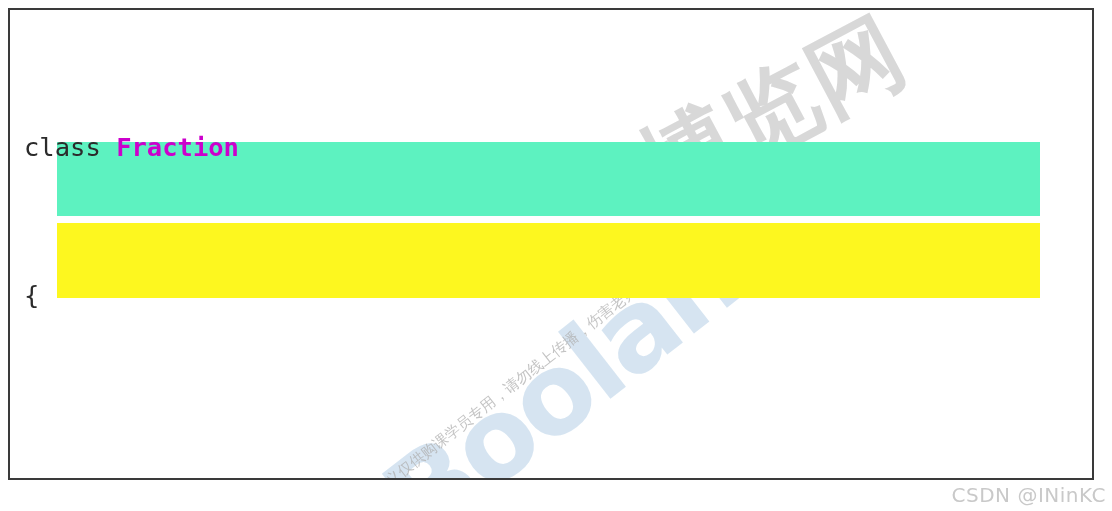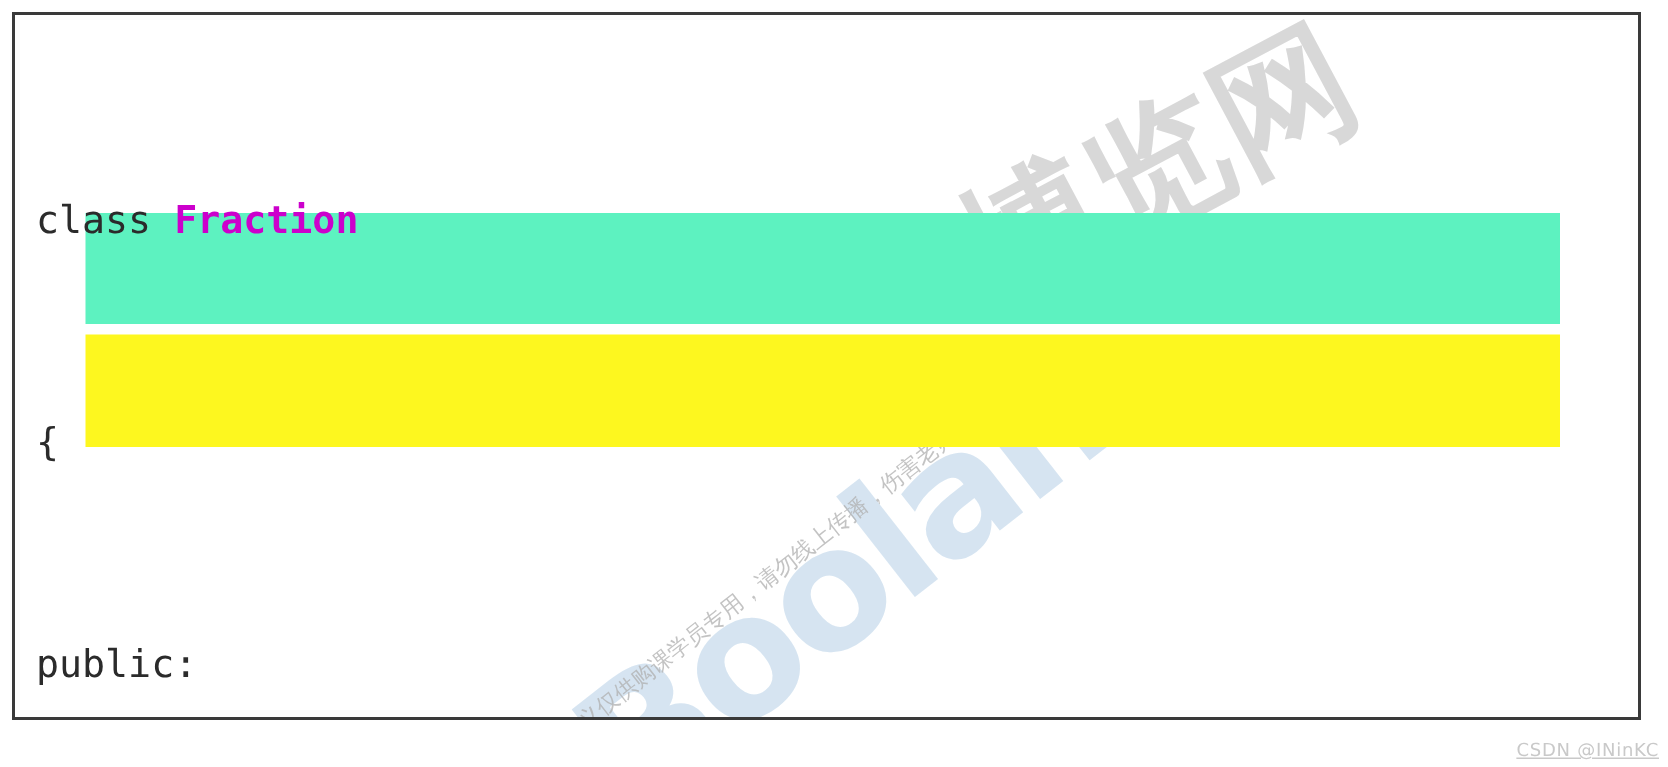--- a/index.html
+++ b/index.html
@@ -117,26 +117,25 @@
   
   .t-plain   { color: #2b2b2b; }
   .t-class   { color: #cc00cc; font-weight: bold; text-align: right; }
 
   
   #csdn-watermark {
     position: absolute;
     right: 6px;
     bottom: 4px;
     font-family: "DejaVu Sans", "Liberation Sans", sans-serif;
-    font-size: 12px;
+    font-size: 20px;
     color: #c9c9c9;
     letter-spacing: 0.5px;
     white-space: nowrap;
     z-index: 5;
-    text-decoration: underline;
   }
 </style>
 </head>
 <body>
 
 <div id="screen">
 
   <div id="code-frame">
 
     <div id="watermark">
@@ -147,21 +146,20 @@
 
     <div id="band-green"></div>
     <div id="band-yellow"></div>
 
     <div id="code">
 
       <div class="line"><span class="t-plain">class </span><span class="t-class">Fraction</span></div>
 
       <div class="line"><span class="t-plain">{</span></div>
 
-      <div class="line"><span class="t-plain">public:</span></div>
 
       
 
       
 
       
 
       
 
       

